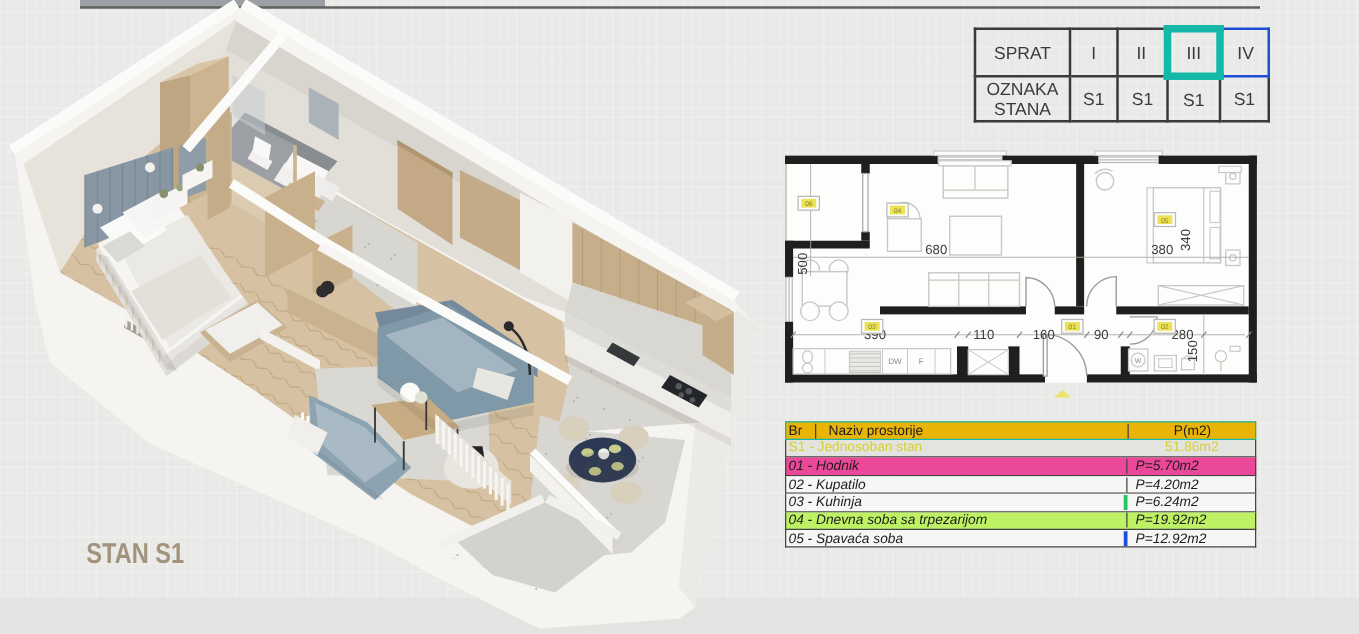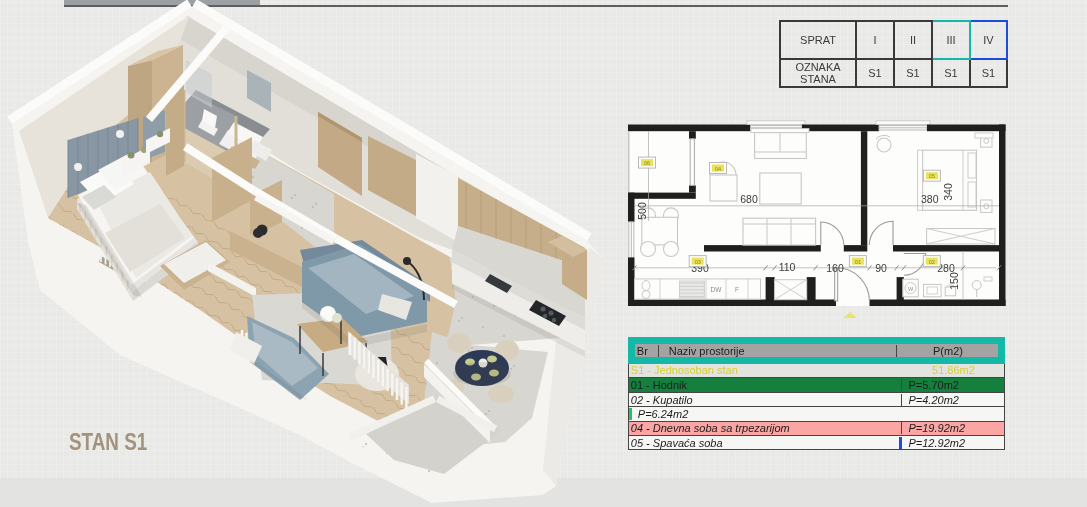--- a/index.html
+++ b/index.html
@@ -1249,27 +1249,27 @@
       <line x1="401.7" y1="404.5" x2="401.7" y2="382.5"></line>
       <line x1="406.4" y1="409.0" x2="406.4" y2="387.0"></line>
     </g>
     <polygon points="318.0,112.0 362.0,138.0 362.0,196.0 318.0,167.0" fill="#c4a987"></polygon>
     <polygon points="318.0,112.0 362.0,138.0 362.0,142.0 318.0,116.0" fill="#b0966f"></polygon>
 </svg>
 
 <div class="abs" style="left:69px;top:429px;font-size:23px;font-weight:bold;color:#a2937c;transform:scaleX(0.82);transform-origin:0 0">STAN&nbsp;S1</div>
 
 <div class="abs" style="left:779px;top:20px">
-<table style="border:2px solid #3a3a3a;color:#3a3a3a;font-size:11px;text-align:center">
+<table style="border:2px solid #3a3a3a;color:#3a3a3a;font-size:14px;text-align:center">
 <tbody>
         <tr style="height:38px">
 <td style="border:2px solid #3a3a3a;width:72px">SPRAT</td>
 <td style="border:2px solid #3a3a3a;width:34px">I</td>
 <td style="border:2px solid #3a3a3a;width:34px">II</td>
-<td style="border:2px solid #14b8a6;width:34px">III</td>
+<td style="border:6px solid #14b8a6;width:34px">III</td>
 <td style="border:2px solid #1d4ed8;width:33px">IV</td>
         </tr>
 <tr style="height:28px">
 <td style="border:2px solid #3a3a3a">OZNAKA<br>STANA</td>
 <td style="border:2px solid #3a3a3a">S1</td>
 <td style="border:2px solid #3a3a3a">S1</td>
 <td style="border:2px solid #3a3a3a">S1</td>
 <td style="border:2px solid #3a3a3a">S1</td>
         </tr>
 </tbody>
@@ -1411,46 +1411,47 @@
     <rect x="849.4" y="255.60000000000002" width="17" height="11" fill="#fdfdfc" stroke="#b9b9b7" stroke-width="1"></rect>
     <rect x="851.9" y="257.6" width="12" height="7" fill="#ece257"></rect>
     <text x="857.9" y="263.6" font-size="5.5" fill="#8a8431" text-anchor="middle" style="">01</text>
     <rect x="923.3" y="255.60000000000002" width="17" height="11" fill="#fdfdfc" stroke="#b9b9b7" stroke-width="1"></rect>
     <rect x="925.8" y="257.6" width="12" height="7" fill="#ece257"></rect>
     <text x="931.8" y="263.6" font-size="5.5" fill="#8a8431" text-anchor="middle" style="">02</text>
 </svg>
 
 <div class="abs" style="left:627.8px;top:337px;width:377.7px;font-size:11px;color:#1c1c1c">
 
-<div style="display:flex;border:7px solid #14b8a6;height:13.1px;align-items:center;background:#a3a3a3">
+<div style="display:flex;border:1px solid #14b8a6;height:13.1px;align-items:center;background:#eab308">
 <div style="width:21px;border-right:1px solid #444;padding-left:2px">Br</div>
 <div style="flex:1;text-align:left;padding-left:10px">Naziv prostorije</div>
 <div style="width:101px;border-left:1px solid #444;text-align:center">P(m2)</div>
 </div>
 
 <div style="display:flex;border:1px solid #444;border-top:none;height:13.4px;align-items:flex-start;background:#e3e3e0;color:#d8cf33">
 <div style="flex:1;padding-left:2px">S1 - Jednosoban stan</div>
 <div style="width:102px;text-align:center">51.86m2</div>
 </div>
 
-<div style="display:flex;border:1px solid #444;border-top:none;height:13.4px;align-items:center;background:#15803d;">
+<div style="display:flex;border:1px solid #444;border-top:none;height:13.4px;align-items:center;background:#ec4899;font-style:italic">
 <div style="flex:1;padding-left:2px">01 - Hodnik</div>
       <div style="width:96px;border-left:1px solid #444;padding-left:6px">P=5.70m2</div>
     </div>
 
 <div style="display:flex;border:1px solid #444;border-top:none;height:13.4px;align-items:flex-end;background:#f6f6f4;font-style:italic">
 <div style="flex:1;padding-left:2px">02 - Kupatilo</div>
       <div style="width:96px;border-left:1px solid #444;padding-left:6px">P=4.20m2</div>
     </div>
 
 <div style="display:flex;border:1px solid #444;border-top:none;height:13.4px;align-items:center;background:#f6f6f4;font-style:italic">
+<div style="flex:1;padding-left:2px">03 - Kuhinja</div>
       <div style="width:96px;border-left:3px solid #22c55e;padding-left:6px">P=6.24m2</div>
     </div>
 
-<div style="display:flex;border:1px solid #444;border-top:none;height:13.4px;align-items:center;background:#fca5a5;font-style:italic">
+<div style="display:flex;border:1px solid #444;border-top:none;height:13.4px;align-items:center;background:#bef264;font-style:italic">
 <div style="flex:1;padding-left:2px">04 - Dnevna soba sa trpezarijom</div>
       <div style="width:96px;border-left:1px solid #444;padding-left:6px">P=19.92m2</div>
     </div>
 
 <div style="display:flex;border:1px solid #444;border-top:none;height:13.4px;align-items:center;background:#f6f6f4;font-style:italic">
 <div style="flex:1;padding-left:2px">05 - Spavaća soba</div>
       <div style="width:96px;border-left:3px solid #1d4ed8;padding-left:6px">P=12.92m2</div>
     </div>
 
 </div>

